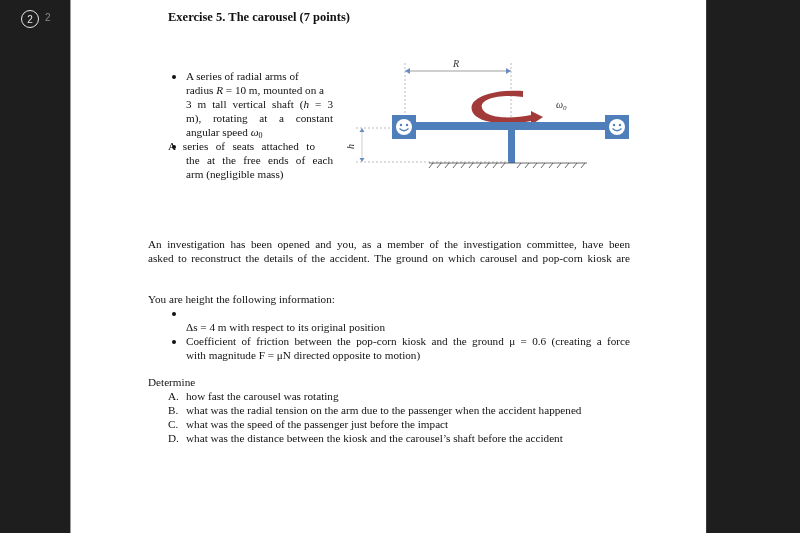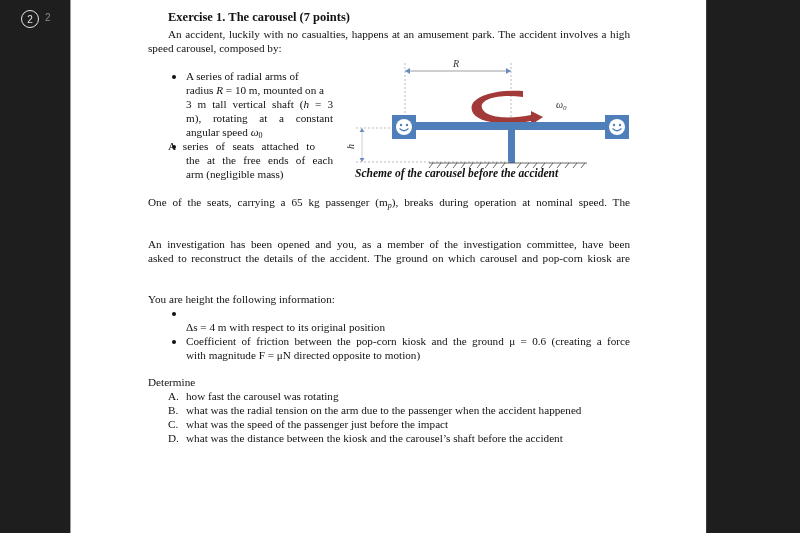--- a/index.html
+++ b/index.html
@@ -39,23 +39,22 @@
 
 <div class="left-gutter">
   <div class="page-badge">
       <span>2</span>
     </div>
   <div class="page-total">2</div>
 </div>
 
 <div class="page">
 
-  <div class="title">Exercise 1. The carousel (7 points)</div>
+  <div class="title">Exercise 5. The carousel (7 points)</div>
 
-  <div class="txt justify" style="left:77px; top:27px; width:482px; text-indent:20px;">An accident, luckily with no casualties, happens at an amusement park. The accident involves a high speed carousel, composed by:</div>
 
   <div class="bullet-dot" style="left:101px; top:75px;"></div>
   <div>
     <div class="txt justify" style="left:115px; top:69px; width:147px;">A series of radial arms of</div>
     <div class="txt" style="left:115px; top:83px; width:147px;">radius <span class="m">R</span> = 10 m, mounted on a</div>
     <div class="txt" style="left:115px; top:97px; width:147px; text-align:justify; text-align-last:justify;">3 m tall vertical shaft (<span class="m">h</span> = 3</div>
     <div class="txt" style="left:115px; top:111px; width:147px; text-align:justify; text-align-last:justify;">m), rotating at a constant</div>
     <div class="txt" style="left:115px; top:125px;">angular speed <span class="m">ω</span><sub>0</sub></div>
   </div>
 
@@ -119,23 +118,21 @@
         <line x1="188" y1="108" x2="184" y2="113"></line>
       <line x1="196" y1="108" x2="192" y2="113"></line>
         <line x1="204" y1="108" x2="200" y2="113"></line>
       <line x1="212" y1="108" x2="208" y2="113"></line>
         <line x1="220" y1="108" x2="216" y2="113"></line>
       <line x1="228" y1="108" x2="224" y2="113"></line>
         <line x1="236" y1="108" x2="232" y2="113"></line>
       <line x1="244" y1="108" x2="240" y2="113"></line>
     </g>
   </svg>
-  <div class="caption">Scheme of the carousel before the accident</div>
 
-  <div class="txt" style="left:77px; top:195px; width:482px; text-align:justify; text-align-last:justify;"><span>One of the seats, carrying a 65 kg passenger (m</span><span class="m" style="font-style:italic;"></span><sub class="m">p</sub><span>), breaks during operation at nominal speed. The</span></div>
 
   <div class="txt" style="left:77px; top:237px; width:482px; text-align:justify; text-align-last:justify;">An investigation has been opened and you, as a member of the investigation committee, have been</div>
   <div class="txt" style="left:77px; top:251px; width:482px; text-align:justify; text-align-last:justify;">asked to reconstruct the details of the accident. The ground on which carousel and pop-corn kiosk are</div>
 
   <div class="txt" style="left:77px; top:292px;">You are height the following information:</div>
 
   <div class="bullet-dot" style="left:101px; top:312px;"></div>
   <div class="txt" style="left:115px; top:320px;">Δs = 4 m with respect to its original position</div>
 
   <div class="bullet-dot" style="left:101px; top:340px;"></div>

